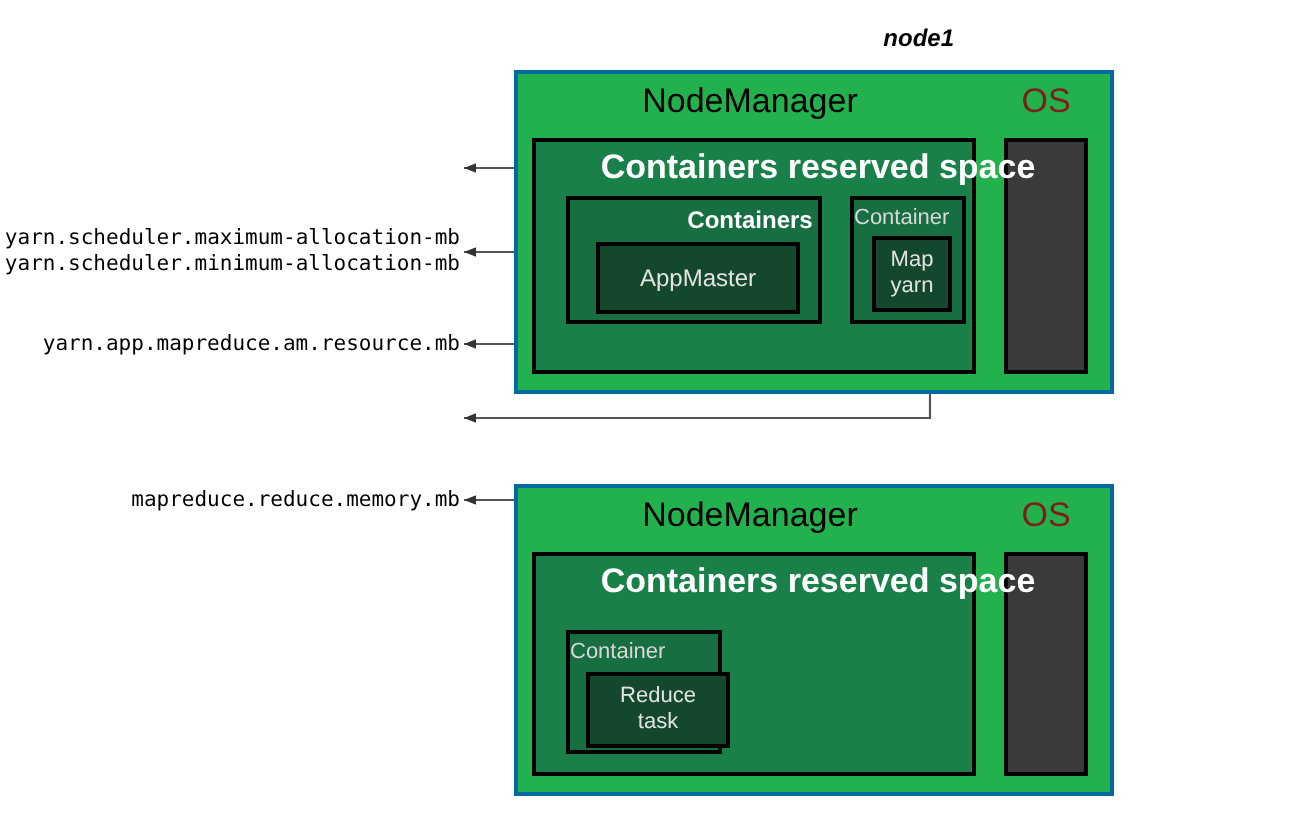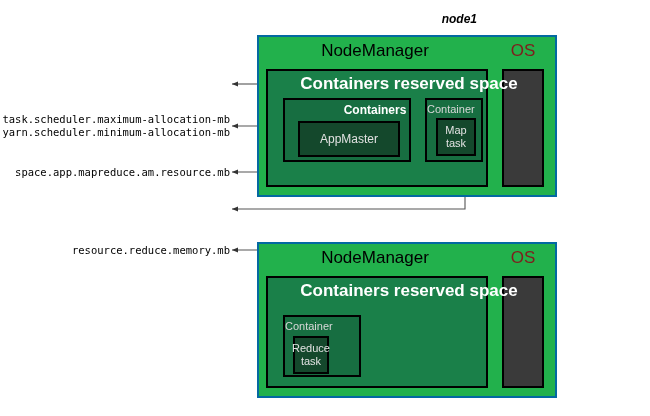--- a/index.html
+++ b/index.html
@@ -158,28 +158,28 @@
     <path d="M272,126 L232,126" stroke="#555555" stroke-width="1.1" fill="none" marker-end="url(#arrow)"></path>
 
     <path d="M282,172 L232,172" stroke="#555555" stroke-width="1.1" fill="none" marker-end="url(#arrow)"></path>
 
     <path d="M465,176 L465,209 L232,209" stroke="#555555" stroke-width="1.1" fill="none" marker-end="url(#arrow)"></path>
 
     <path d="M290,345 L290,250 L232,250" stroke="#555555" stroke-width="1.1" fill="none" marker-end="url(#arrow)"></path>
   </svg>
 
 
-  <div class="cfg-label" style="right:420px; top:113px;">task.scheduler.maximum-allocation-mb</div>
+  <div class="cfg-label" style="right:420px; top:113px;">yarn.scheduler.maximum-allocation-mb</div>
 
   <div class="cfg-label" style="right:420px; top:126px;">yarn.scheduler.minimum-allocation-mb</div>
 
-  <div class="cfg-label" style="right:420px; top:166px;">space.app.mapreduce.am.resource.mb</div>
-
-
-  <div class="cfg-label" style="right:420px; top:244px;">resource.reduce.memory.mb</div>
+  <div class="cfg-label" style="right:420px; top:166px;">yarn.app.mapreduce.am.resource.mb</div>
+
+
+  <div class="cfg-label" style="right:420px; top:244px;">mapreduce.reduce.memory.mb</div>
 
   <div class="node-title" style="left:357px; top:12px; width:120px;">node1</div>
 
   <div class="nodemanager" style="left:257px; top:35px; width:300px; height:162px;">
 
     <div class="nm-title" style="left:0; width:232px;">NodeManager</div>
 
     <div class="os-title" style="left:232px; width:64px;">OS</div>
 
     <div class="os-box" style="left:243px; top:32px; width:42px; height:118px;"></div>
@@ -191,41 +191,41 @@
         <div class="containers-title">Containers</div>
         <div class="task-box" style="left:13px; top:21px; width:102px; height:36px;">
           <span class="task-label big">AppMaster</span>
         </div>
       </div>
 
       <div class="containers-box" style="left:157px; top:27px; width:58px; height:64px;">
         <div class="container-title">Container</div>
         <div class="task-box" style="left:9px; top:18px; width:40px; height:38px;">
           <span class="task-label">Map
-task</span>
+yarn</span>
         </div>
       </div>
     </div>
   </div>
 
 
   <div class="nodemanager" style="left:257px; top:242px; width:300px; height:156px;">
 
     <div class="nm-title" style="left:0; width:232px;">NodeManager</div>
 
     <div class="os-title" style="left:232px; width:64px;">OS</div>
 
     <div class="os-box" style="left:243px; top:32px; width:42px; height:112px;"></div>
 
     <div class="reserved" style="left:7px; top:32px; width:222px; height:112px;">
       <div class="reserved-title">Containers reserved space</div>
 
       <div class="containers-box" style="left:15px; top:37px; width:78px; height:62px;">
         <div class="container-title">Container</div>
-        <div class="task-box" style="left:8px; top:19px; width:36px; height:38px;">
+        <div class="task-box" style="left:8px; top:19px; width:72px; height:38px;">
           <span class="task-label">Reduce
 task</span>
         </div>
       </div>
     </div>
   </div>
 
 </div>
 
 </body></html>

